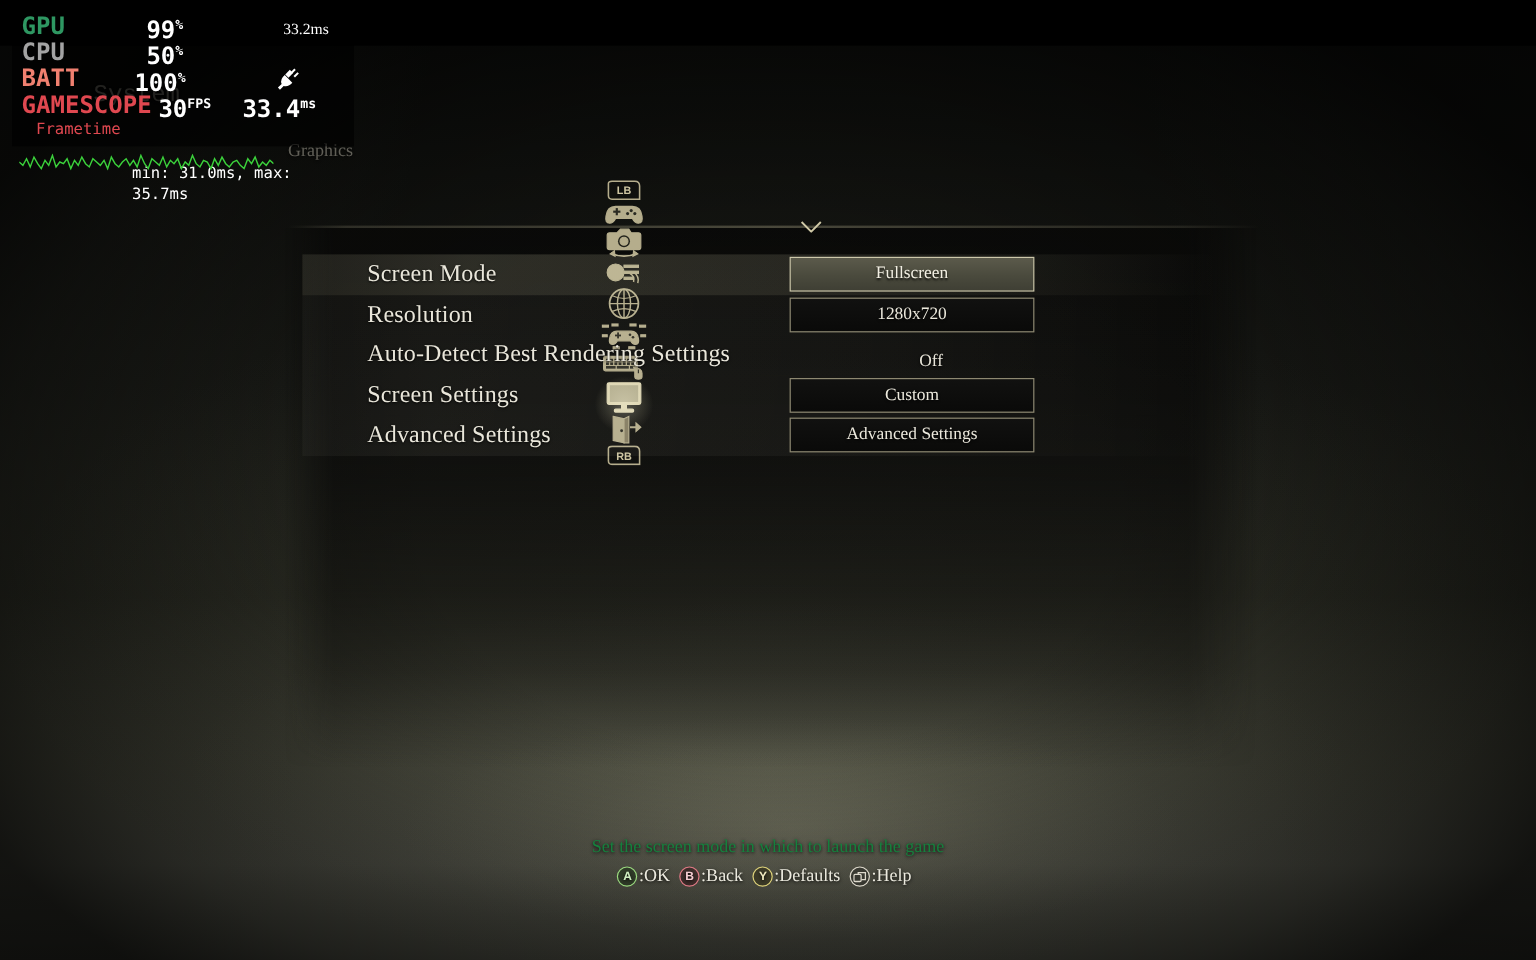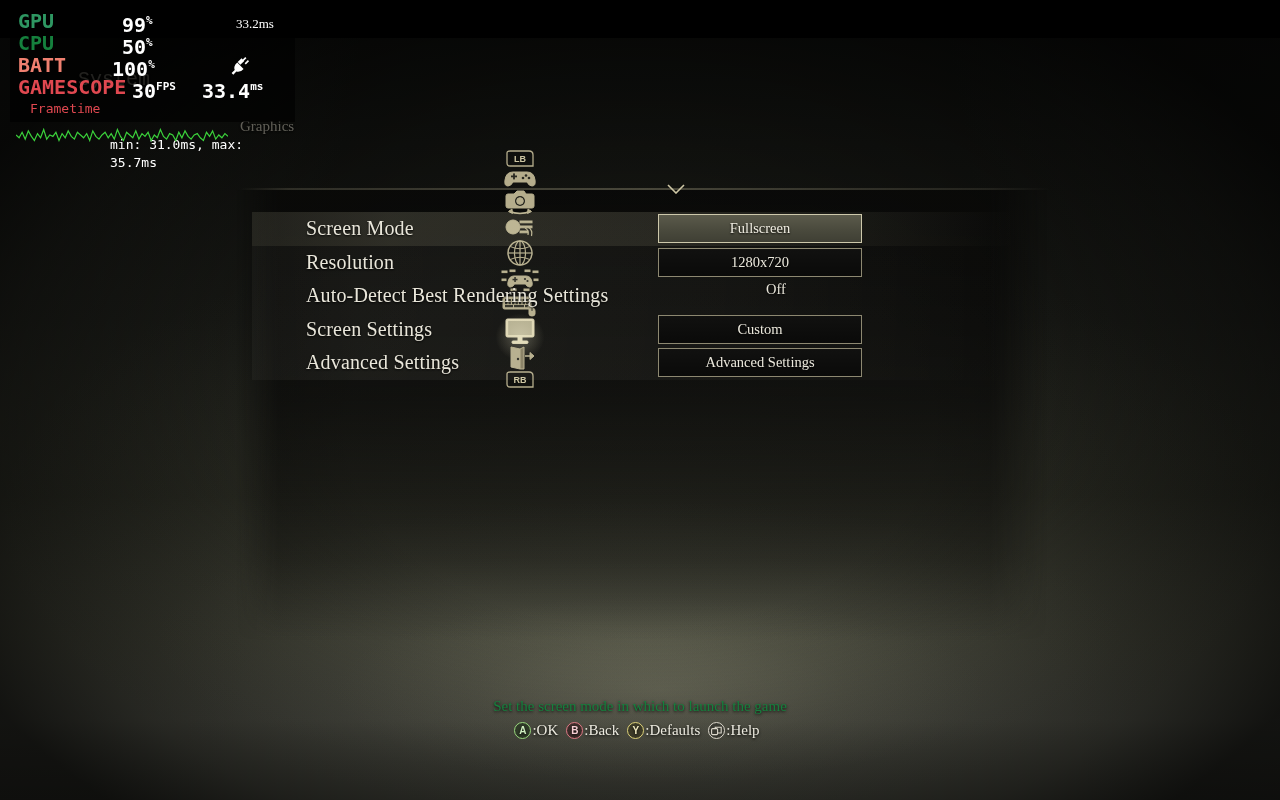--- a/index.html
+++ b/index.html
@@ -78,21 +78,21 @@
   }
   .srow .label {
     position:relative; z-index:2;
     margin-left:54px; width:310px;
     font-size:20px; color:#e9e6da; letter-spacing:0.15px;
     text-shadow:0 1px 2px rgba(0,0,0,0.9);
   }
   .srow .valwrap {
     position:relative; z-index:2;
     position:absolute; left:406px; top:2px; width:204px; height:29px;
-    display:flex; align-items:flex-start; justify-content:center;
+    display:flex; align-items:flex-end; justify-content:center;
   }
   .srow .valbox {
     width:100%; height:100%;
     display:flex; align-items:center; justify-content:center;
     border:1px solid #8d8871;
     background:linear-gradient(180deg, #111110 0%, #0a0a09 100%);
     font-size:14.5px; color:#ece9dd;
     text-shadow:0 1px 2px rgba(0,0,0,0.9);
   }
   .srow.selected .valbox {
@@ -386,21 +386,21 @@
 </div>
 
 <div id="hud">
 
   <div class="hud-line">
     <span class="hud-key" style="color:#2e9762">GPU</span>
     <span class="hud-num" style="left:108px;width:58px"><span>99</span><span class="hud-unit">%</span></span>
   </div>
 
   <div class="hud-line">
-    <span class="hud-key" style="color:#15803d">CPU</span>
+    <span class="hud-key" style="color:#a3a3a3">CPU</span>
     <span class="hud-num" style="left:108px;width:58px"><span>50</span><span class="hud-unit">%</span></span>
   </div>
 
   <div class="hud-line">
     <span class="hud-key" style="color:#f08070">BATT</span>
     <span class="hud-num" style="left:98px;width:68px"><span>100</span><span class="hud-unit">%</span></span>
   </div>
 
   <div class="hud-line">
     <span class="hud-key" style="color:#e04850">GAMESCOPE</span>

